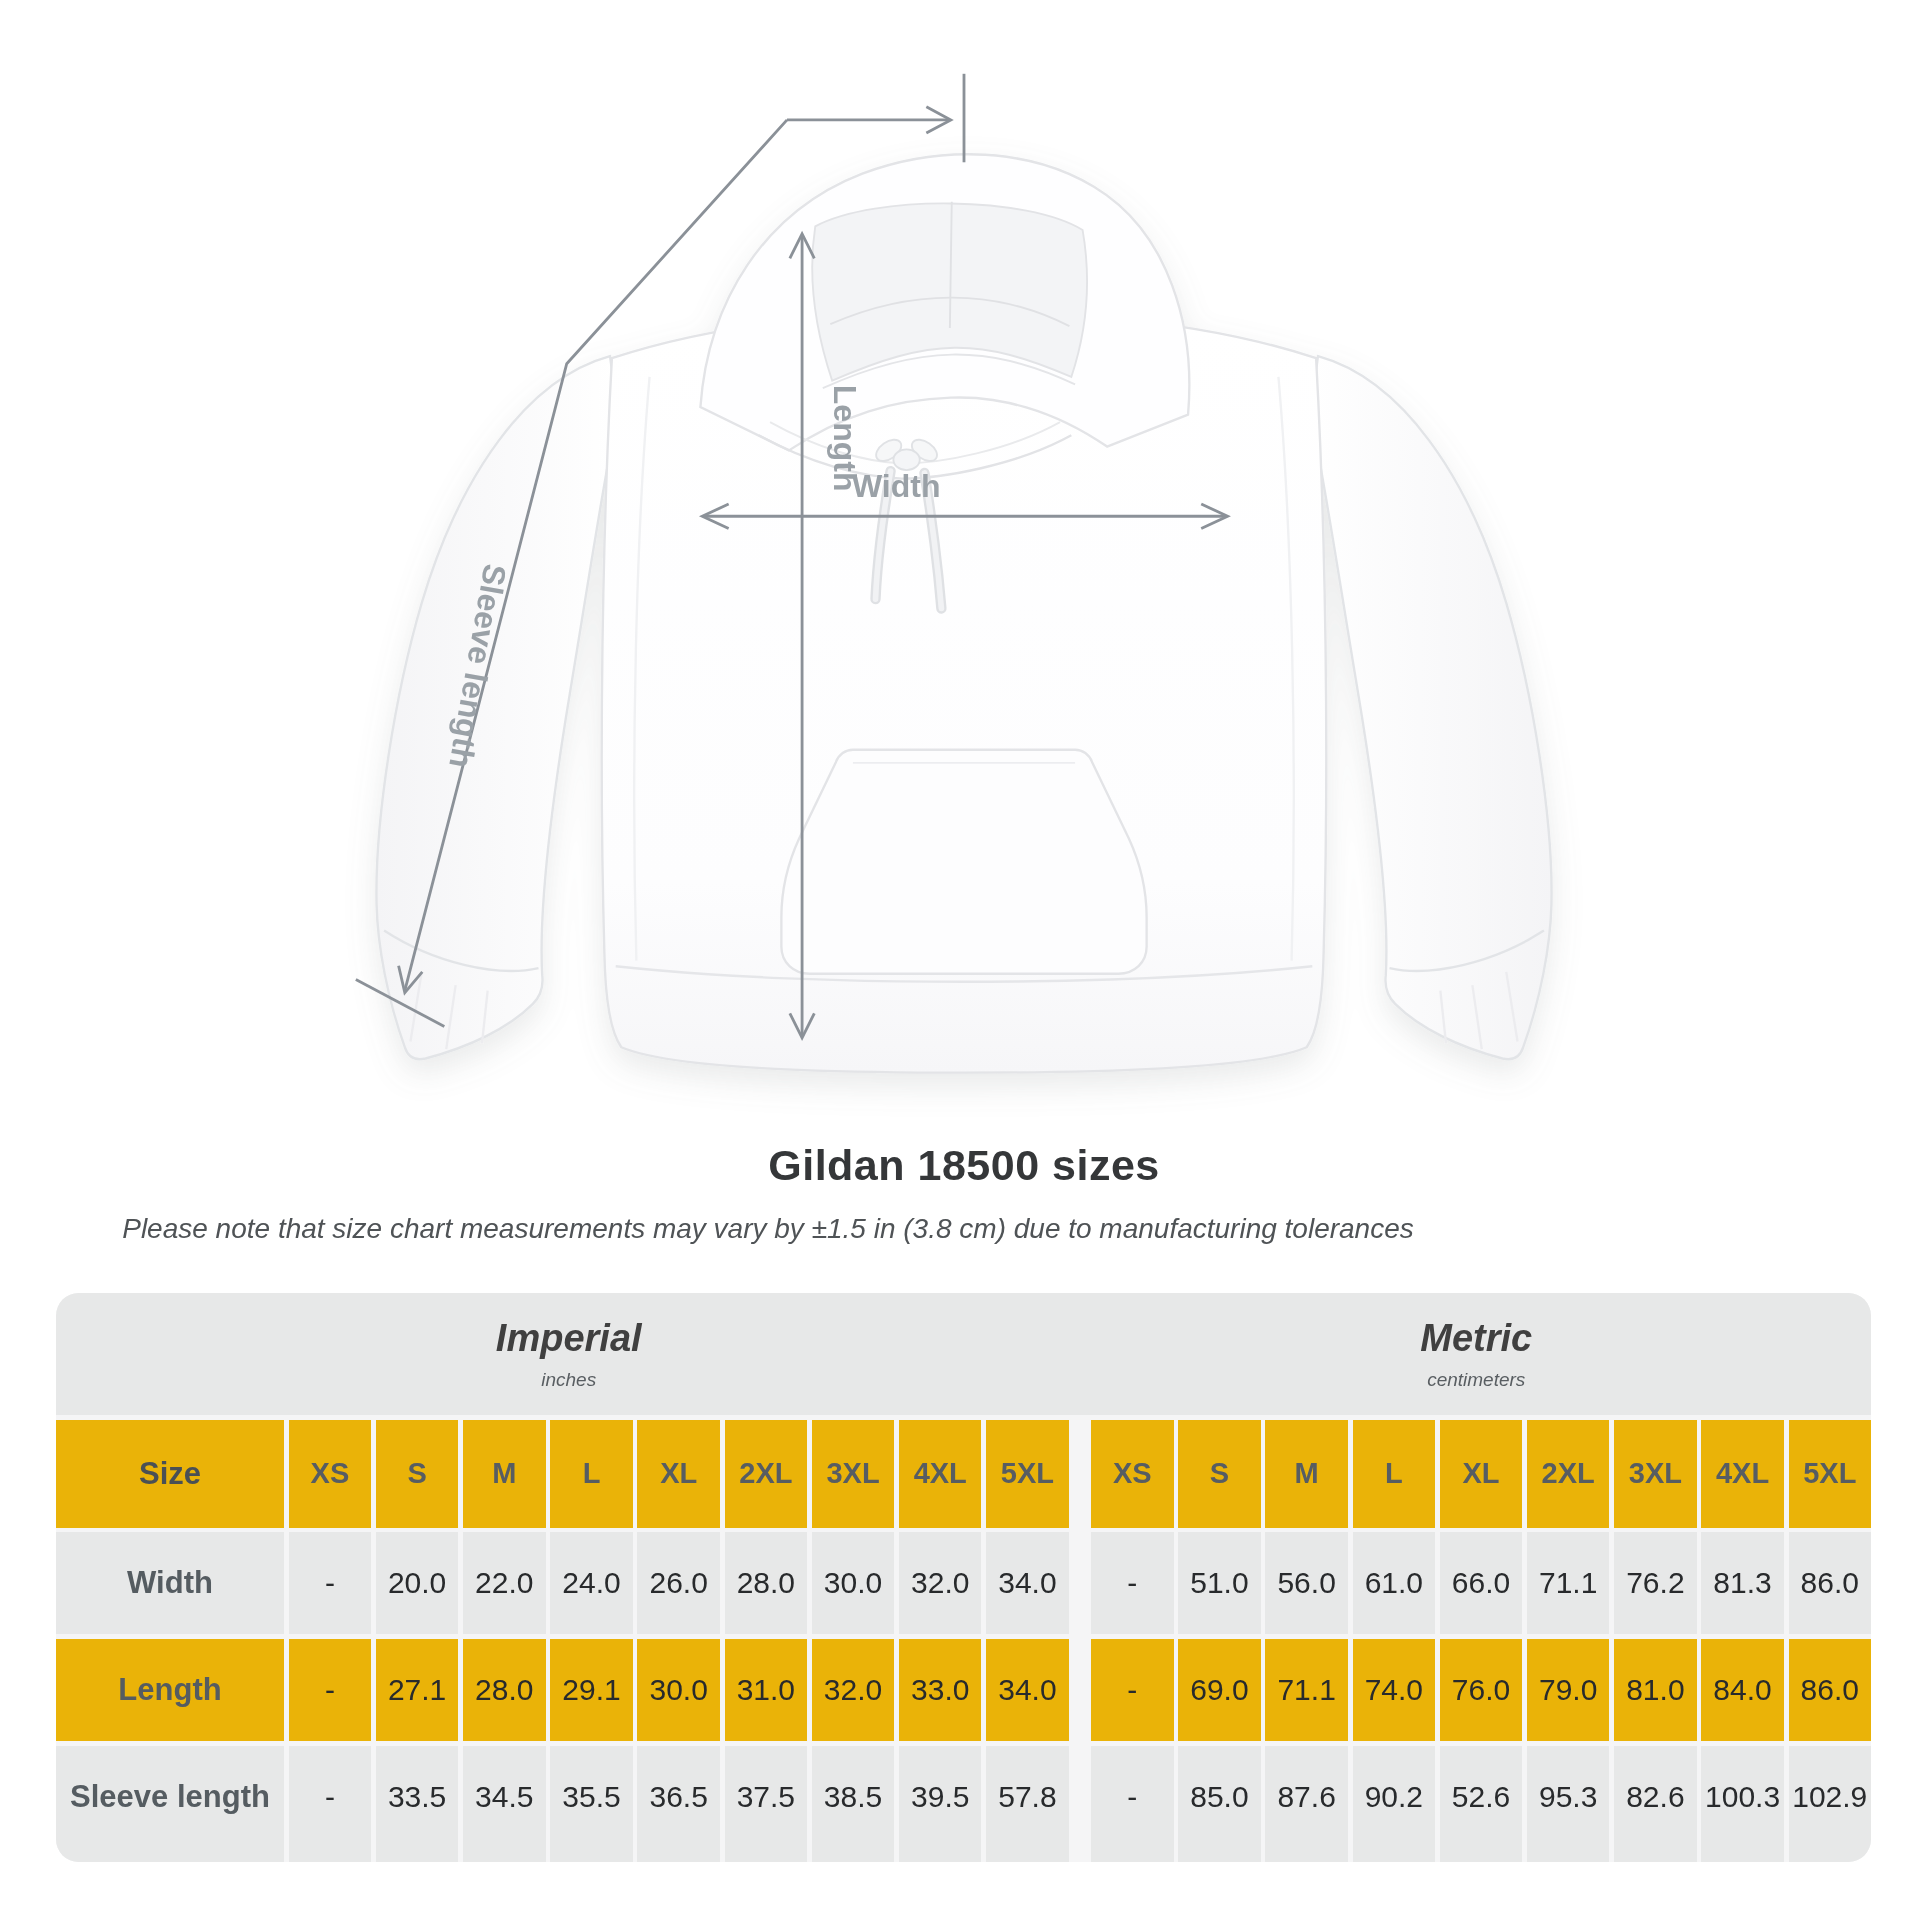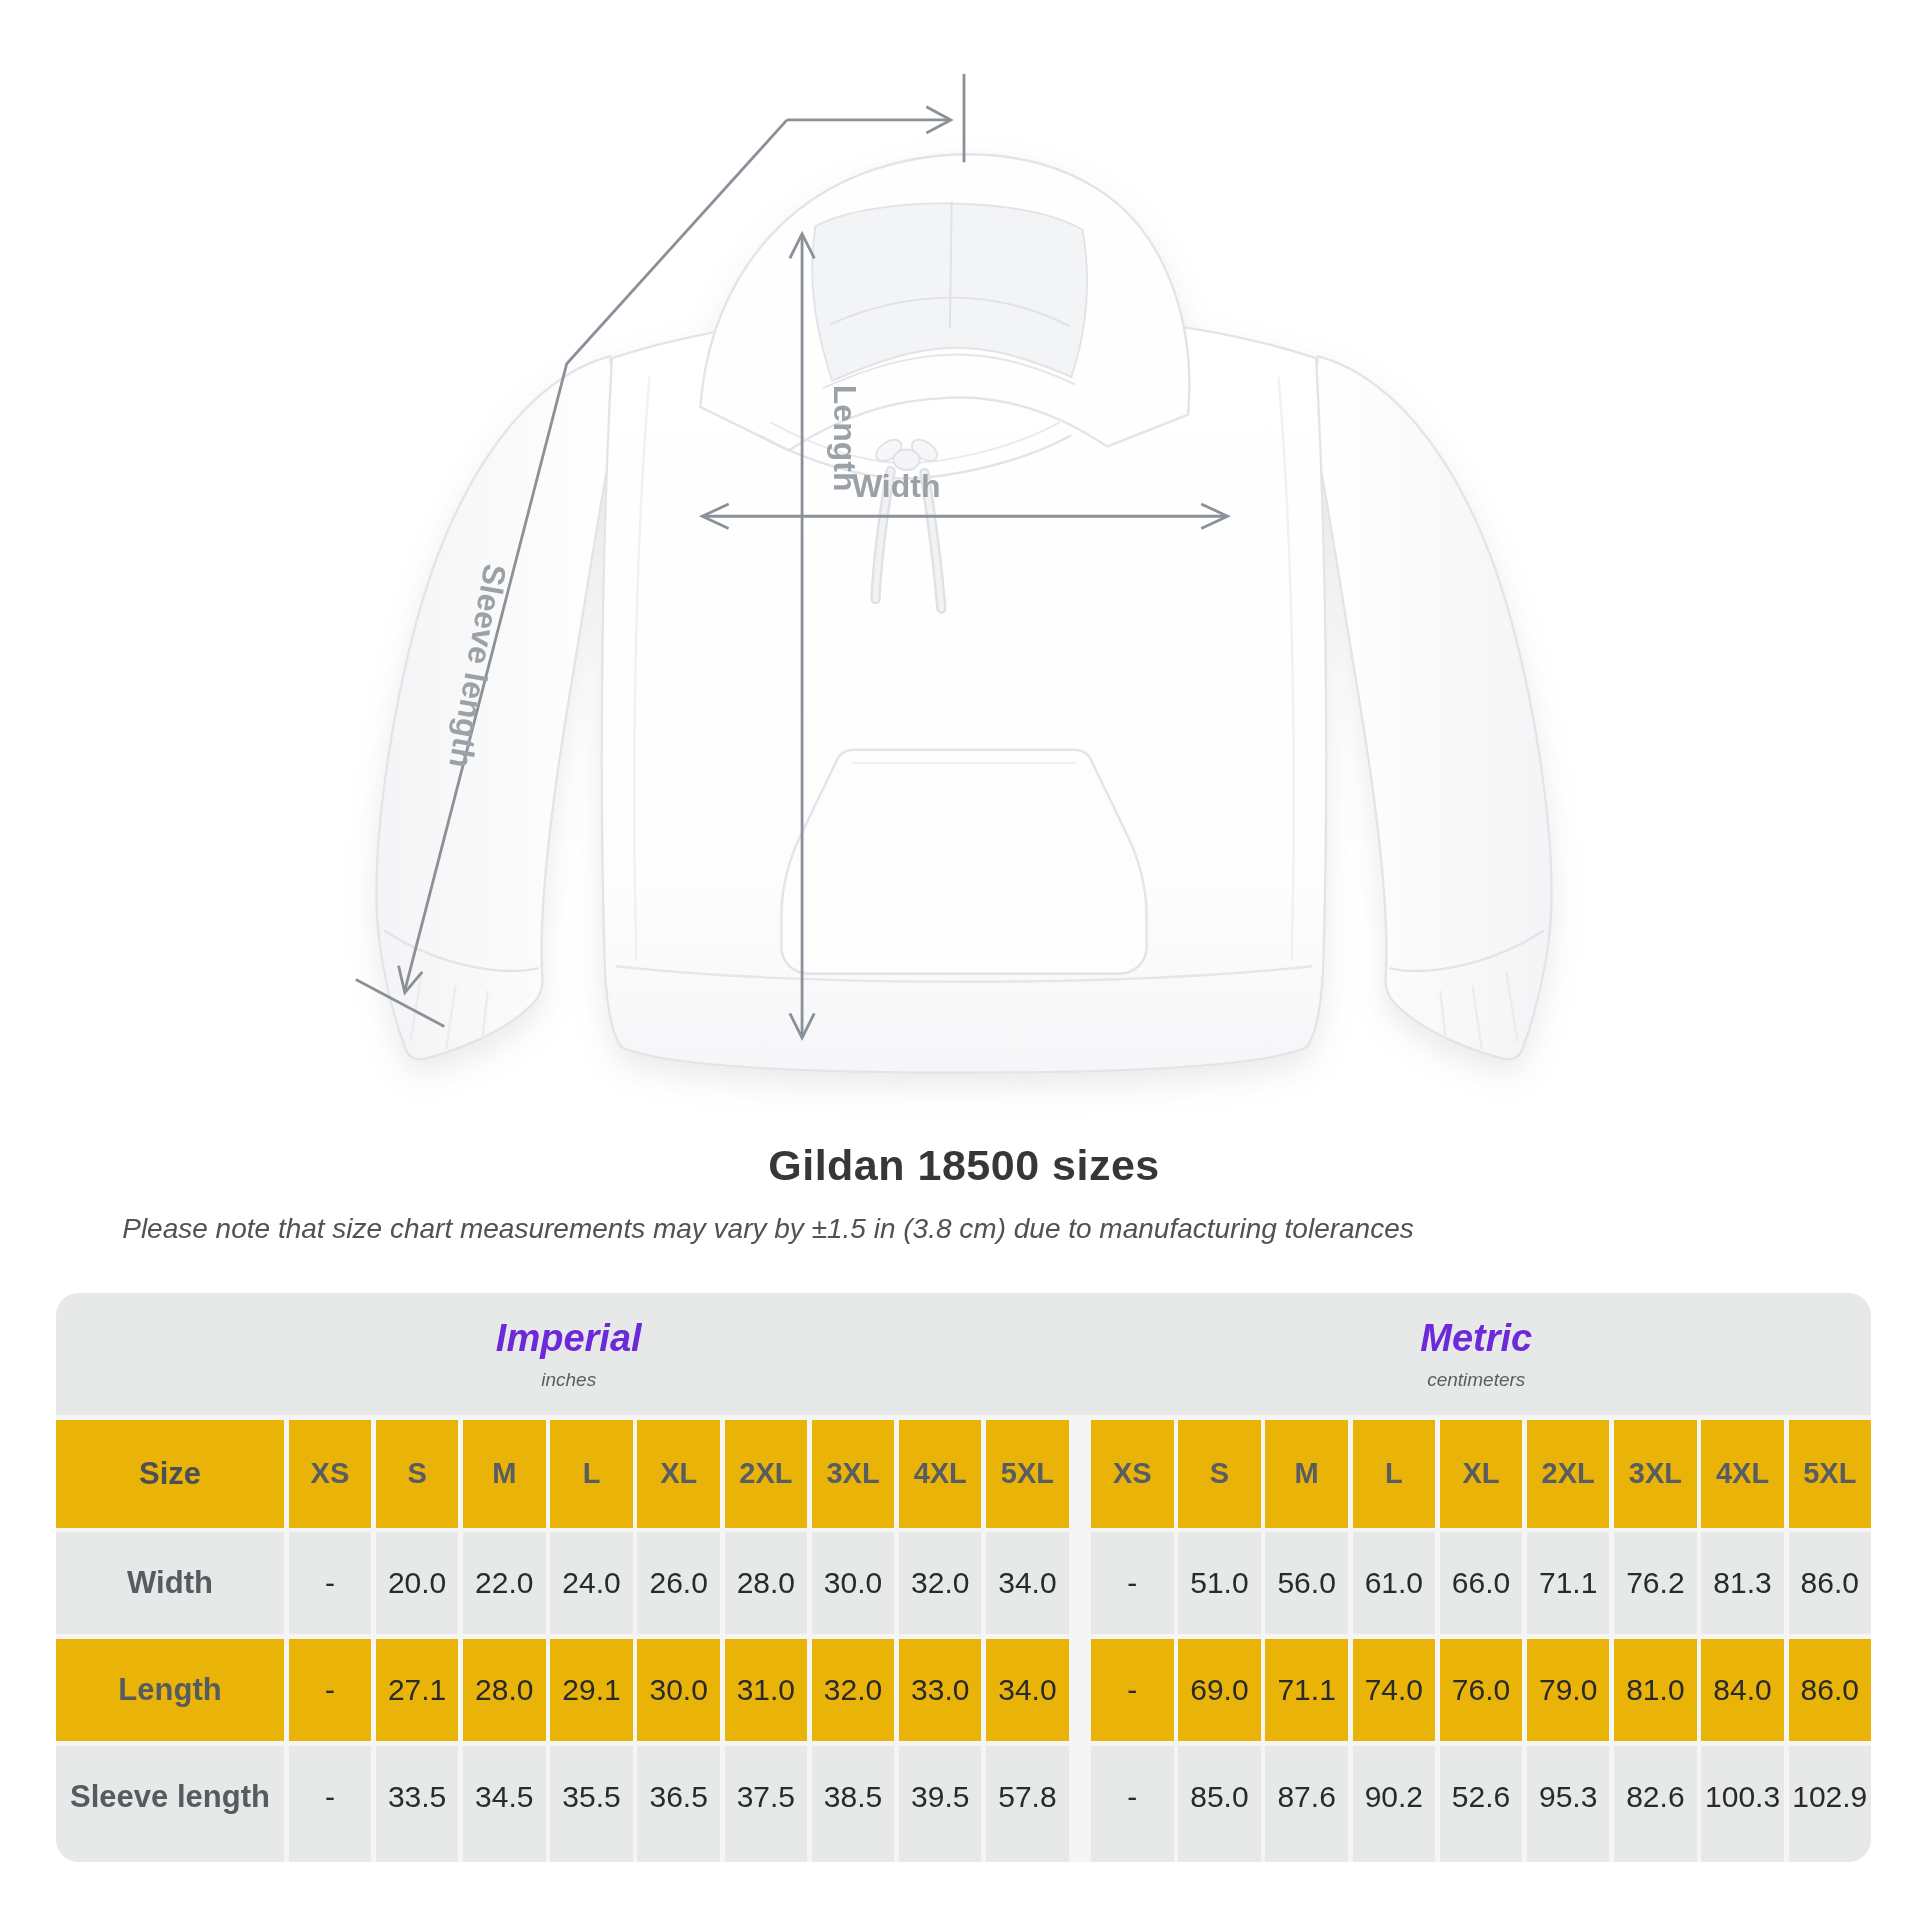--- a/index.html
+++ b/index.html
@@ -21,21 +21,21 @@
   .size-table{position:absolute;left:56px;top:1293px;width:1815px;height:569px;
               background:#f5f5f6;border-radius:22.6px;overflow:hidden;}
   .size-grid{display:grid;width:100%;height:100%;
              grid-template-columns:228px repeat(9,1fr) 13px repeat(9,1fr);
              grid-template-rows:122px 108px 102px 102px 116px;
              gap:4.7px;}
   .band{grid-column:1/-1;background:#e7e8e8;display:flex;align-items:center;}
   .band-half{text-align:center;}
   .band-half.left{width:56.5%;}
   .band-half.right{width:43.5%;}
-  .g-name{font-size:38px;font-weight:bold;font-style:italic;color:#6d28d9;line-height:1.15;}
+  .g-name{font-size:38px;font-weight:bold;font-style:italic;color:#404040;line-height:1.15;}
   .g-unit{font-size:19px;font-style:italic;color:#595e62;margin-top:7.5px;}
   .c{display:flex;align-items:center;justify-content:center;}
   .c.white{background:#eab308;}
   .c.gray{background:#e7e8e8;}
   .c.spacer{background:transparent;}
   .hdr{font-size:29px;font-weight:bold;color:#575d62;}
   .corner{font-size:31px;font-weight:bold;color:#4a5055;}
   .rowlbl{font-size:31px;font-weight:bold;color:#555c61;}
   .num{font-size:30px;color:#282a2c;}
   .last-row{padding-bottom:13px;}

